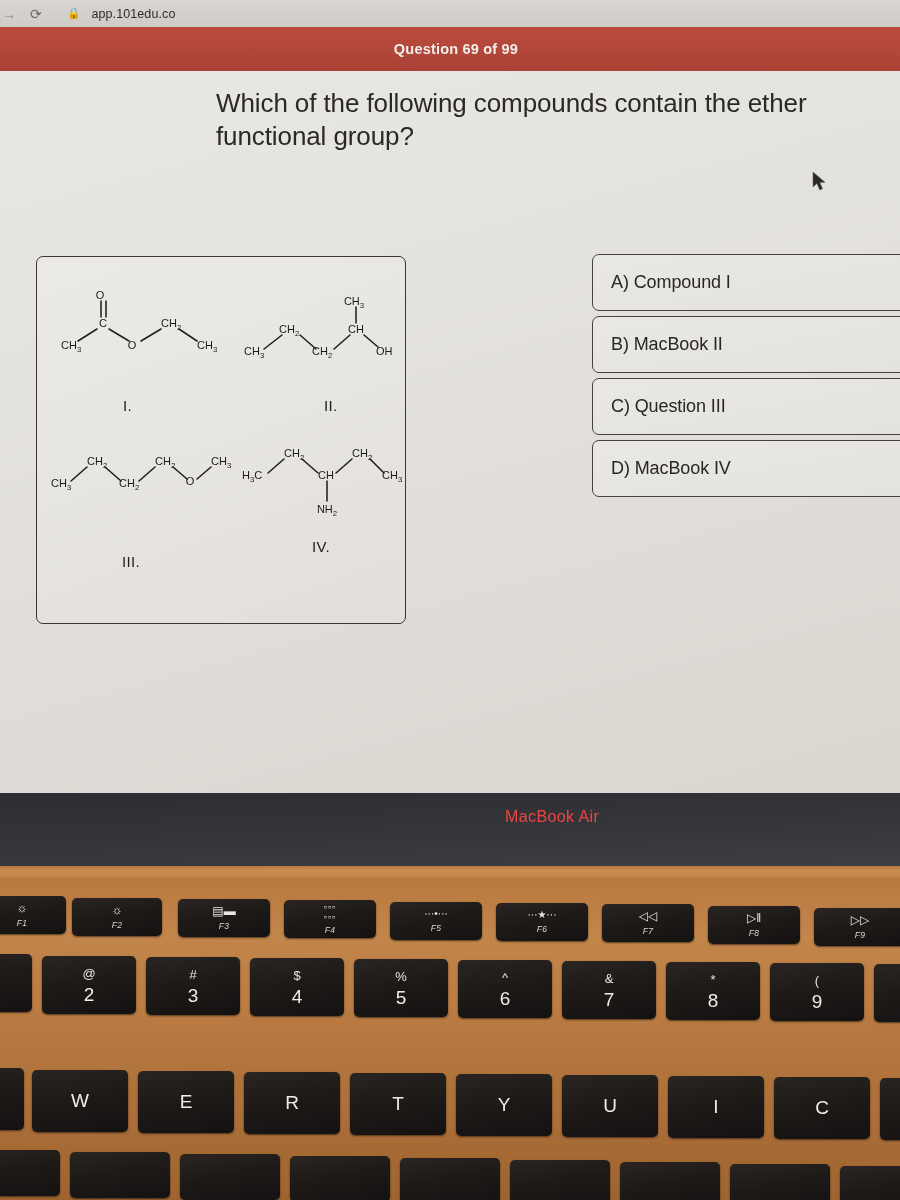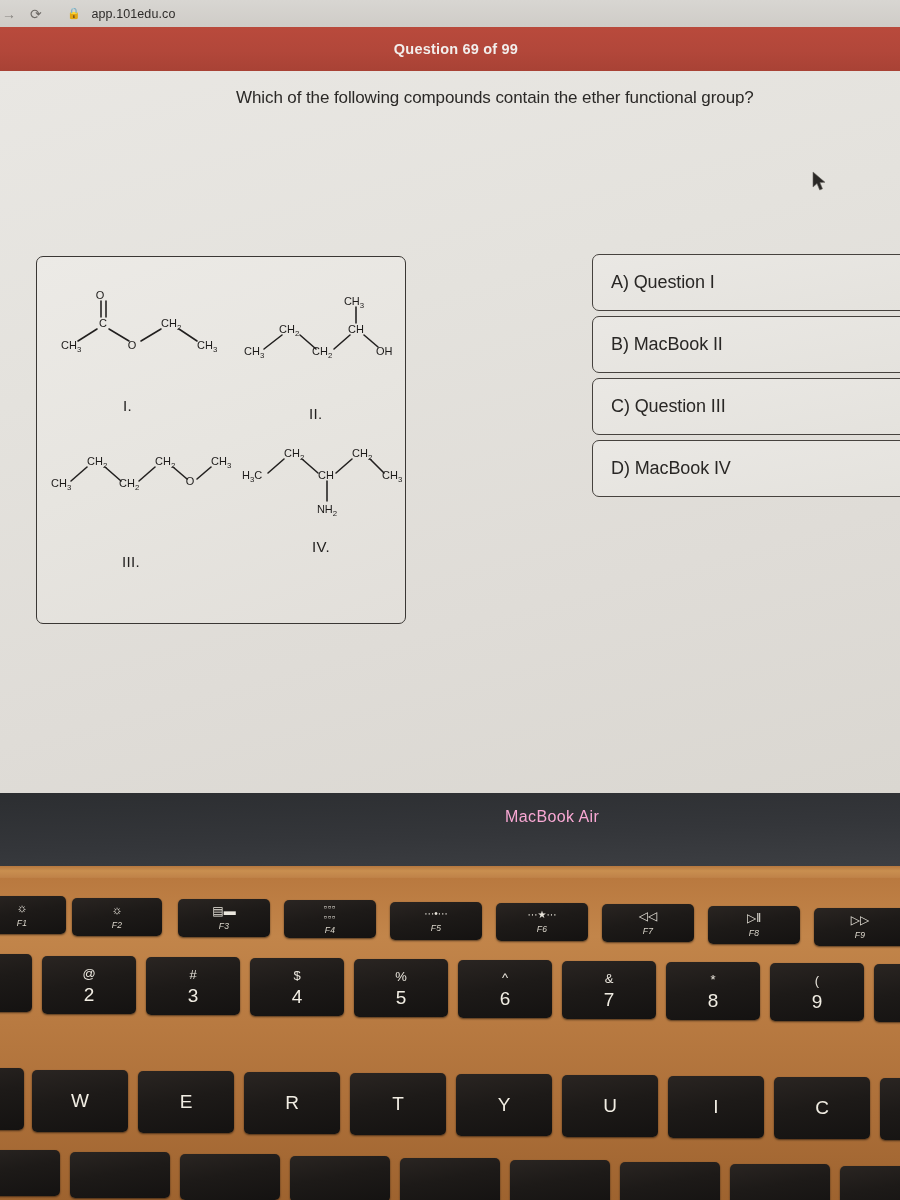--- a/index.html
+++ b/index.html
@@ -65,23 +65,23 @@
 
   
   #page-body {
     position: absolute; left: 0; top: 71px;
     width: 900px; height: 722px;
     background: linear-gradient(165deg,#e9e7e3 0%, #e4e2dd 35%, #dfdcd7 70%, #dad7d1 100%);
   }
 
   #question-text {
     position: absolute;
-    left: 236px; top: 16px;
+    left: 216px; top: 16px;
     width: 660px;
-    font-size: 17px;
+    font-size: 26px;
     color: #2b2927;
     font-weight: normal;
     letter-spacing: -.1px;
     line-height: 1.25;
   }
 
   
   #mouse-cursor {
     position: absolute;
     left: 812px; top: 100px;
@@ -148,21 +148,21 @@
   #bezel-bottom {
     position: absolute;
     left: 0; top: 793px;
     width: 900px; height: 75px;
     background: linear-gradient(178deg,#2c2e31 0%,#34363a 55%,#3d3f43 100%);
   }
   #macbook-label {
     position: absolute;
     left: 505px; top: 808px;
     font-size: 16px;
-    color: #f9a8d4;
+    color: #ef4444;
     letter-spacing: .4px;
   }
   #hinge {
     position: absolute;
     left: 0; top: 866px;
     width: 900px; height: 16px;
     background: linear-gradient(180deg,#b5773e 0%,#c98f50 30%,#c08349 70%,#a96c36 100%);
   }
   #keyboard-deck {
     position: absolute;
@@ -280,21 +280,21 @@
 
           <line class="bond" x1="132" y1="56" x2="146" y2="68"></line>
 
           <text class="atom" x="122" y="26" text-anchor="middle">CH<tspan class="atom-sub" dy="2.5">3</tspan></text>
           <text class="atom" x="47" y="54">CH<tspan class="atom-sub" dy="2.5">2</tspan></text>
           <text class="atom" x="12" y="76">CH<tspan class="atom-sub" dy="2.5">3</tspan></text>
           <text class="atom" x="80" y="76">CH<tspan class="atom-sub" dy="2.5">2</tspan></text>
           <text class="atom" x="116" y="54">CH</text>
           <text class="atom" x="144" y="76">OH</text>
         </svg>
-        <span class="cmp-label" style="left:77px; top:118px;margin-top:8px;">II.</span>
+        <span class="cmp-label" style="left:92px; top:118px;">II.</span>
       </div>
 
       <div class="compound" style="left:0px; top:182px; width:195px; height:130px;">
         <svg class="struct-svg" width="195" height="110" viewBox="0 0 195 110">
 
           <line class="bond" x1="34" y1="42" x2="50" y2="28"></line>
 
           <line class="bond" x1="68" y1="28" x2="84" y2="42"></line>
 
           <line class="bond" x1="102" y1="42" x2="118" y2="28"></line>
@@ -333,21 +333,21 @@
           <text class="atom" x="150" y="44">CH<tspan class="atom-sub" dy="2.5">3</tspan></text>
           <text class="atom" x="95" y="78" text-anchor="middle">NH<tspan class="atom-sub" dy="2.5">2</tspan></text>
         </svg>
         <span class="cmp-label" style="left:80px; top:103px;">IV.</span>
       </div>
 
     </div>
 
     <div id="answers">
       <div class="answer-option">
-        <span>A) Question I</span>
+        <span>A) Compound I</span>
       </div>
       <div class="answer-option">
         <span>B) MacBook II</span>
       </div>
       <div class="answer-option">
         <span>C) Question III</span>
       </div>
       <div class="answer-option">
         <span>D) MacBook IV</span>
       </div>

